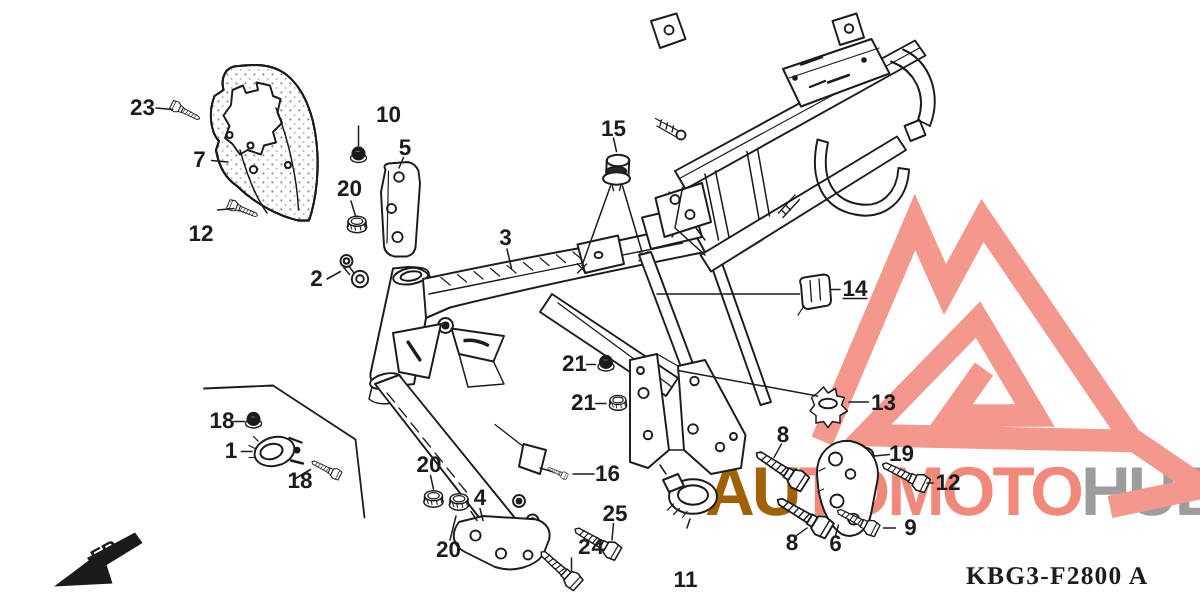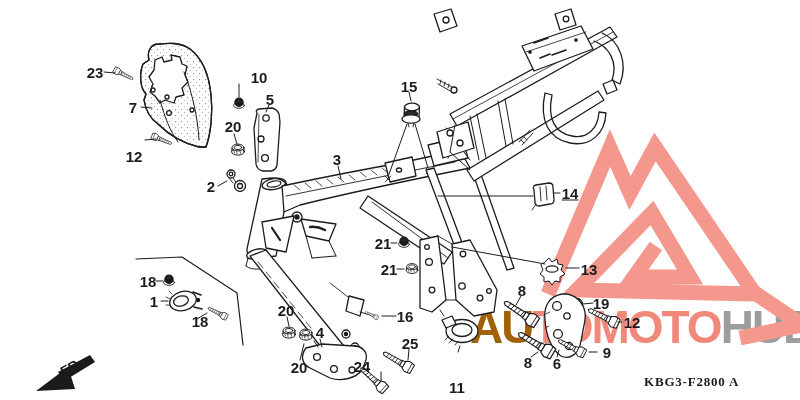--- a/index.html
+++ b/index.html
@@ -23,21 +23,21 @@
   }
   #diagram-svg{position:absolute;left:0;top:0;z-index:2;pointer-events:none;color:var(--ink);}
   #callout-layer{position:absolute;left:0;top:0;width:782px;height:400px;z-index:3;pointer-events:none;text-align:center;}
   .callout{
     position:absolute;transform:translate(-50%,-50%);
     font-family:"Liberation Sans",sans-serif;font-weight:700;font-size:15px;
     color:var(--ink);line-height:1;
   }
   #diagram-code{
     position:absolute;left:644px;top:374px;z-index:3;
-    font-family:"Liberation Serif",serif;font-weight:700;font-size:13px;
+    font-family:"Liberation Serif",serif;font-weight:700;font-size:17px;
     letter-spacing:0.8px;color:var(--ink);white-space:nowrap;
   }
   #front-label{
     position:absolute;left:60px;top:359px;z-index:3;
     font-family:"Liberation Sans",sans-serif;font-weight:800;font-size:14px;
     color:var(--ink);transform:rotate(-29deg);
   }
   .wm{stroke:var(--logo-salmon);}
 </style>
 </head>
@@ -323,21 +323,21 @@
       <div class="callout" style="left: 589px; top: 269px;">13</div>
       <div class="callout" style="left: 383px; top: 243px;">21</div>
       <div class="callout" style="left: 389px; top: 269px;">21</div>
       <div class="callout" style="left: 405px; top: 316px;">16</div>
       <div class="callout" style="left: 148px; top: 281px;">18</div>
       <div class="callout" style="left: 154px; top: 301px;">1</div>
       <div class="callout" style="left: 200px; top: 321px;">18</div>
       <div class="callout" style="left: 286px; top: 310px;">20</div>
       <div class="callout" style="left: 299px; top: 367px;">20</div>
       <div class="callout" style="left: 320px; top: 332px;">4</div>
-      <div class="callout" style="left: 362px; top: 366px;">24</div>
+      <div class="callout" style="left: 394px; top: 366px; font-family: Liberation Mono, monospace;">24</div>
       <div class="callout" style="left: 410px; top: 343px;">25</div>
       <div class="callout" style="left: 457px; top: 359px; margin-top: 28px;">11</div>
       <div class="callout" style="left: 522px; top: 290px;">8</div>
       <div class="callout" style="left: 528px; top: 362px;">8</div>
       <div class="callout" style="left: 601px; top: 303px;">19</div>
       <div class="callout" style="left: 632px; top: 322px;">12</div>
       <div class="callout" style="left: 607px; top: 352px;">9</div>
       <div class="callout" style="left: 557px; top: 363px;">6</div>
     </div>
 

